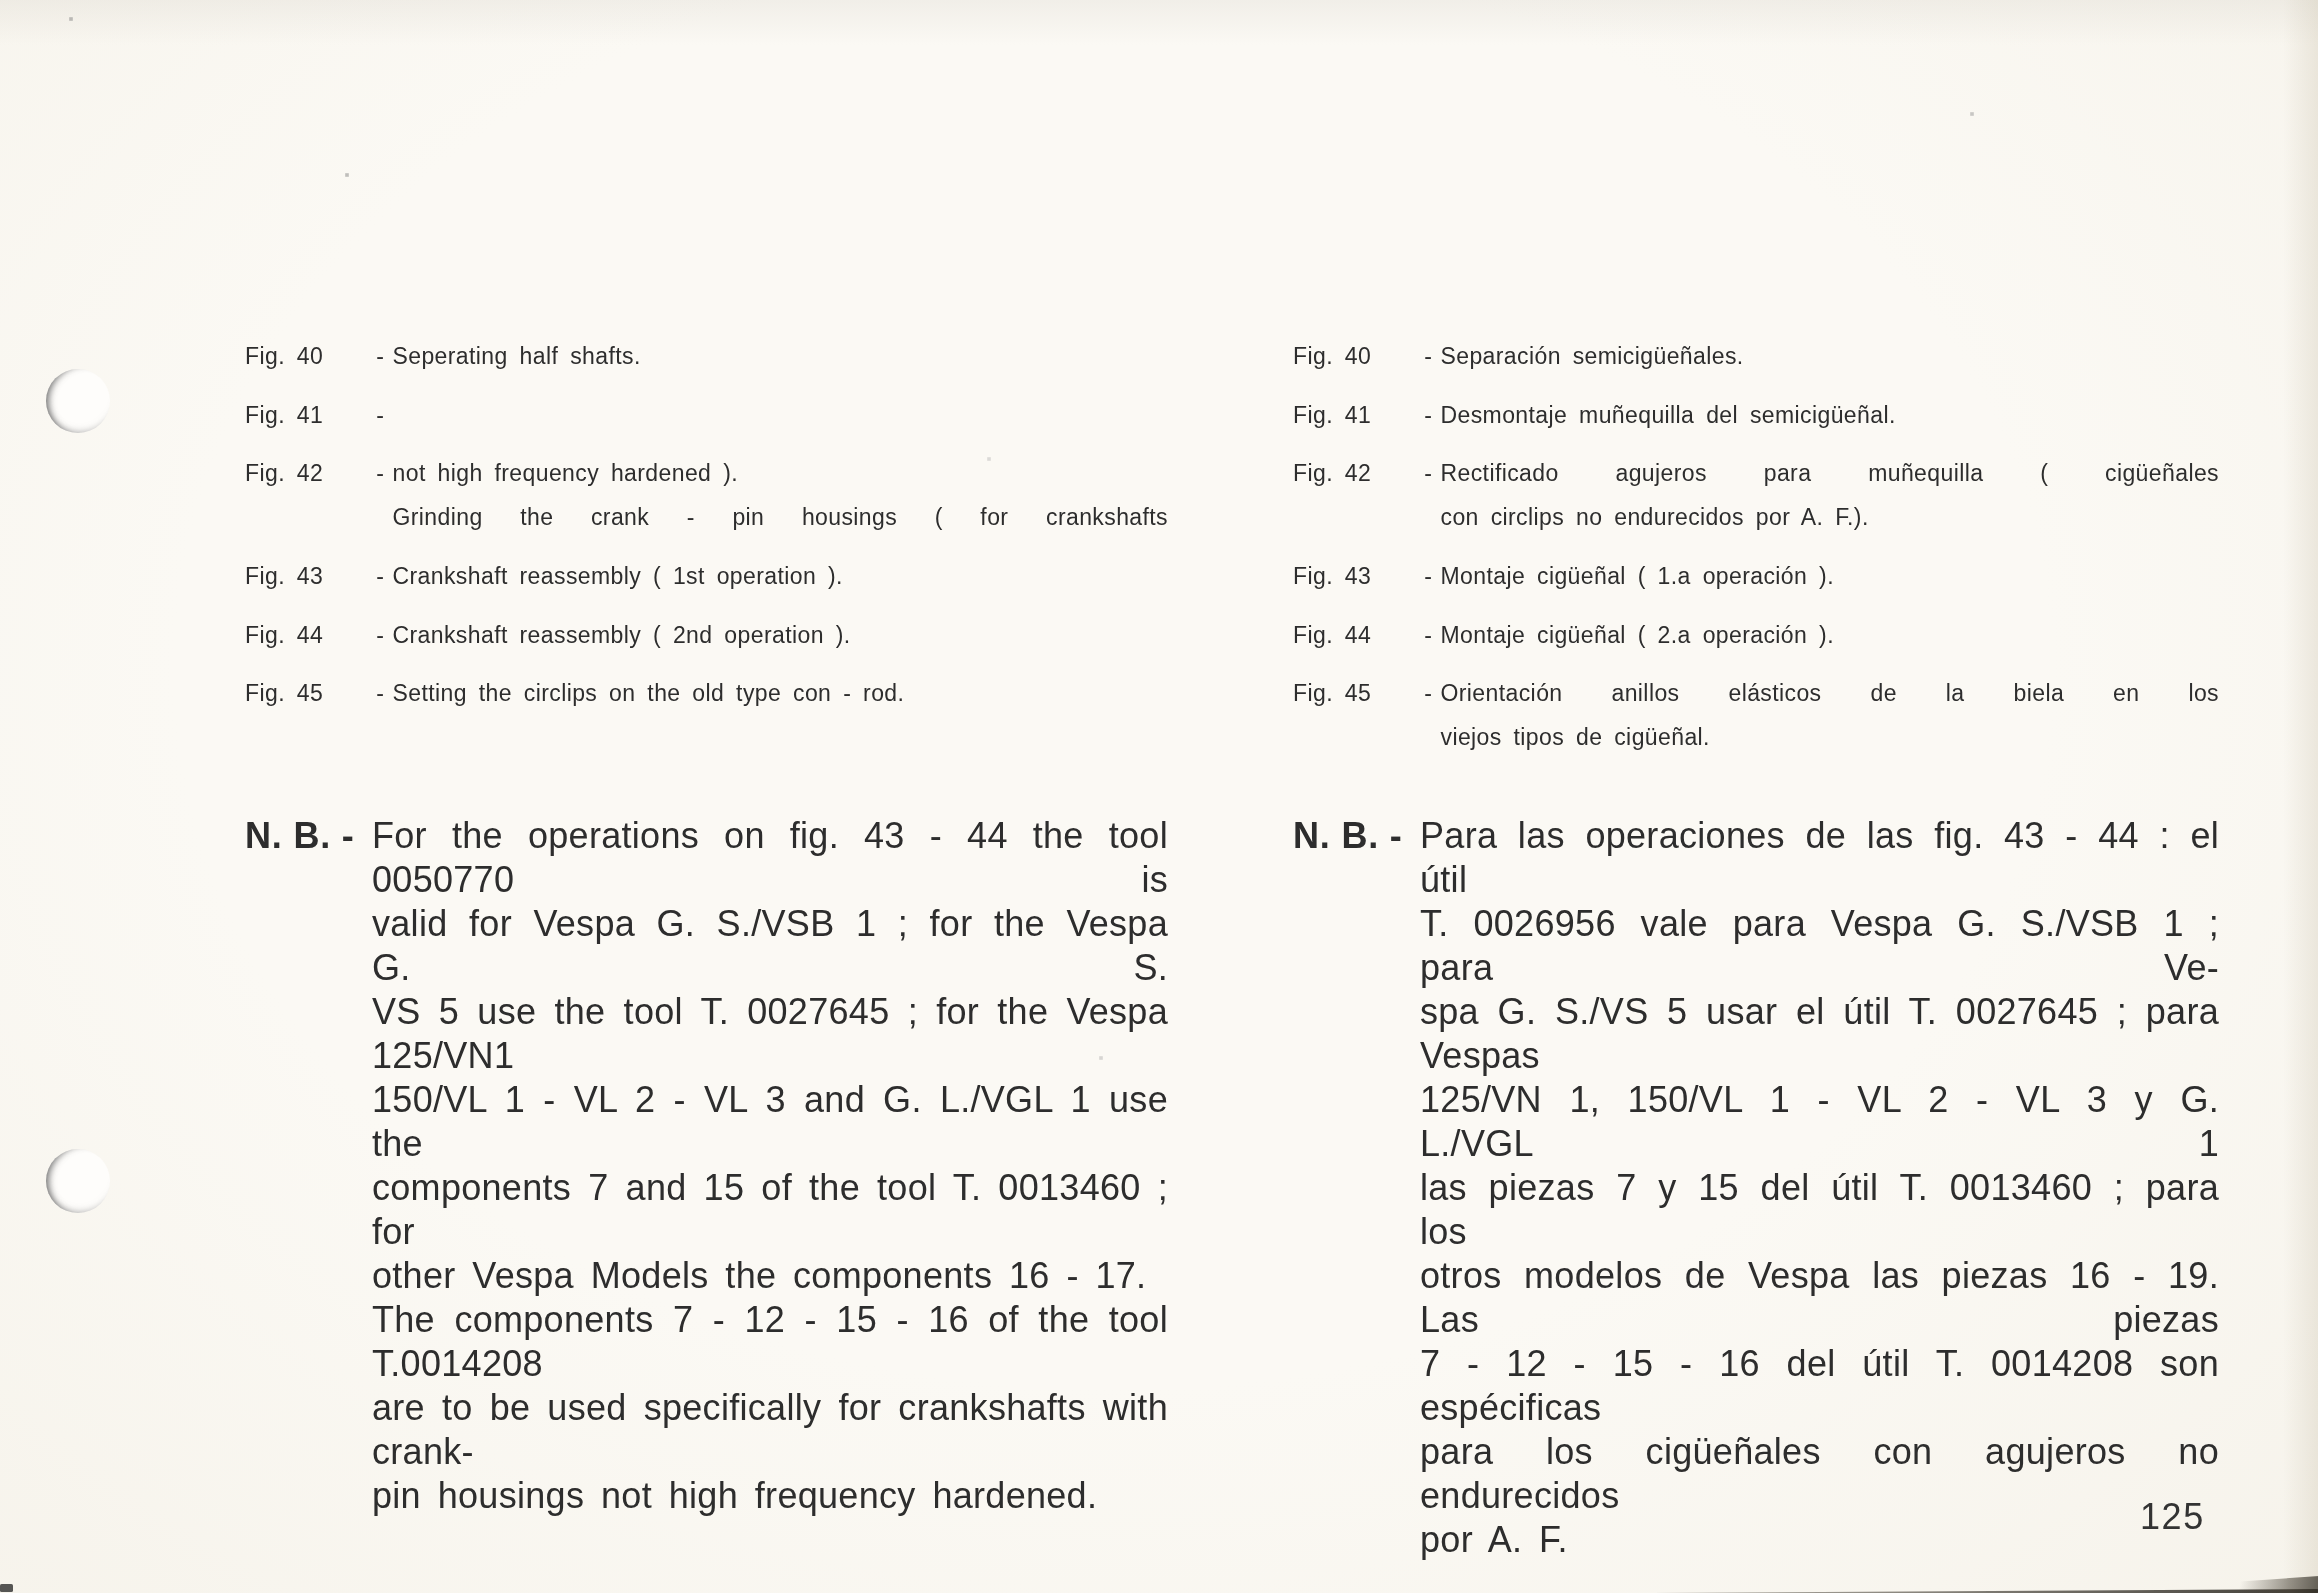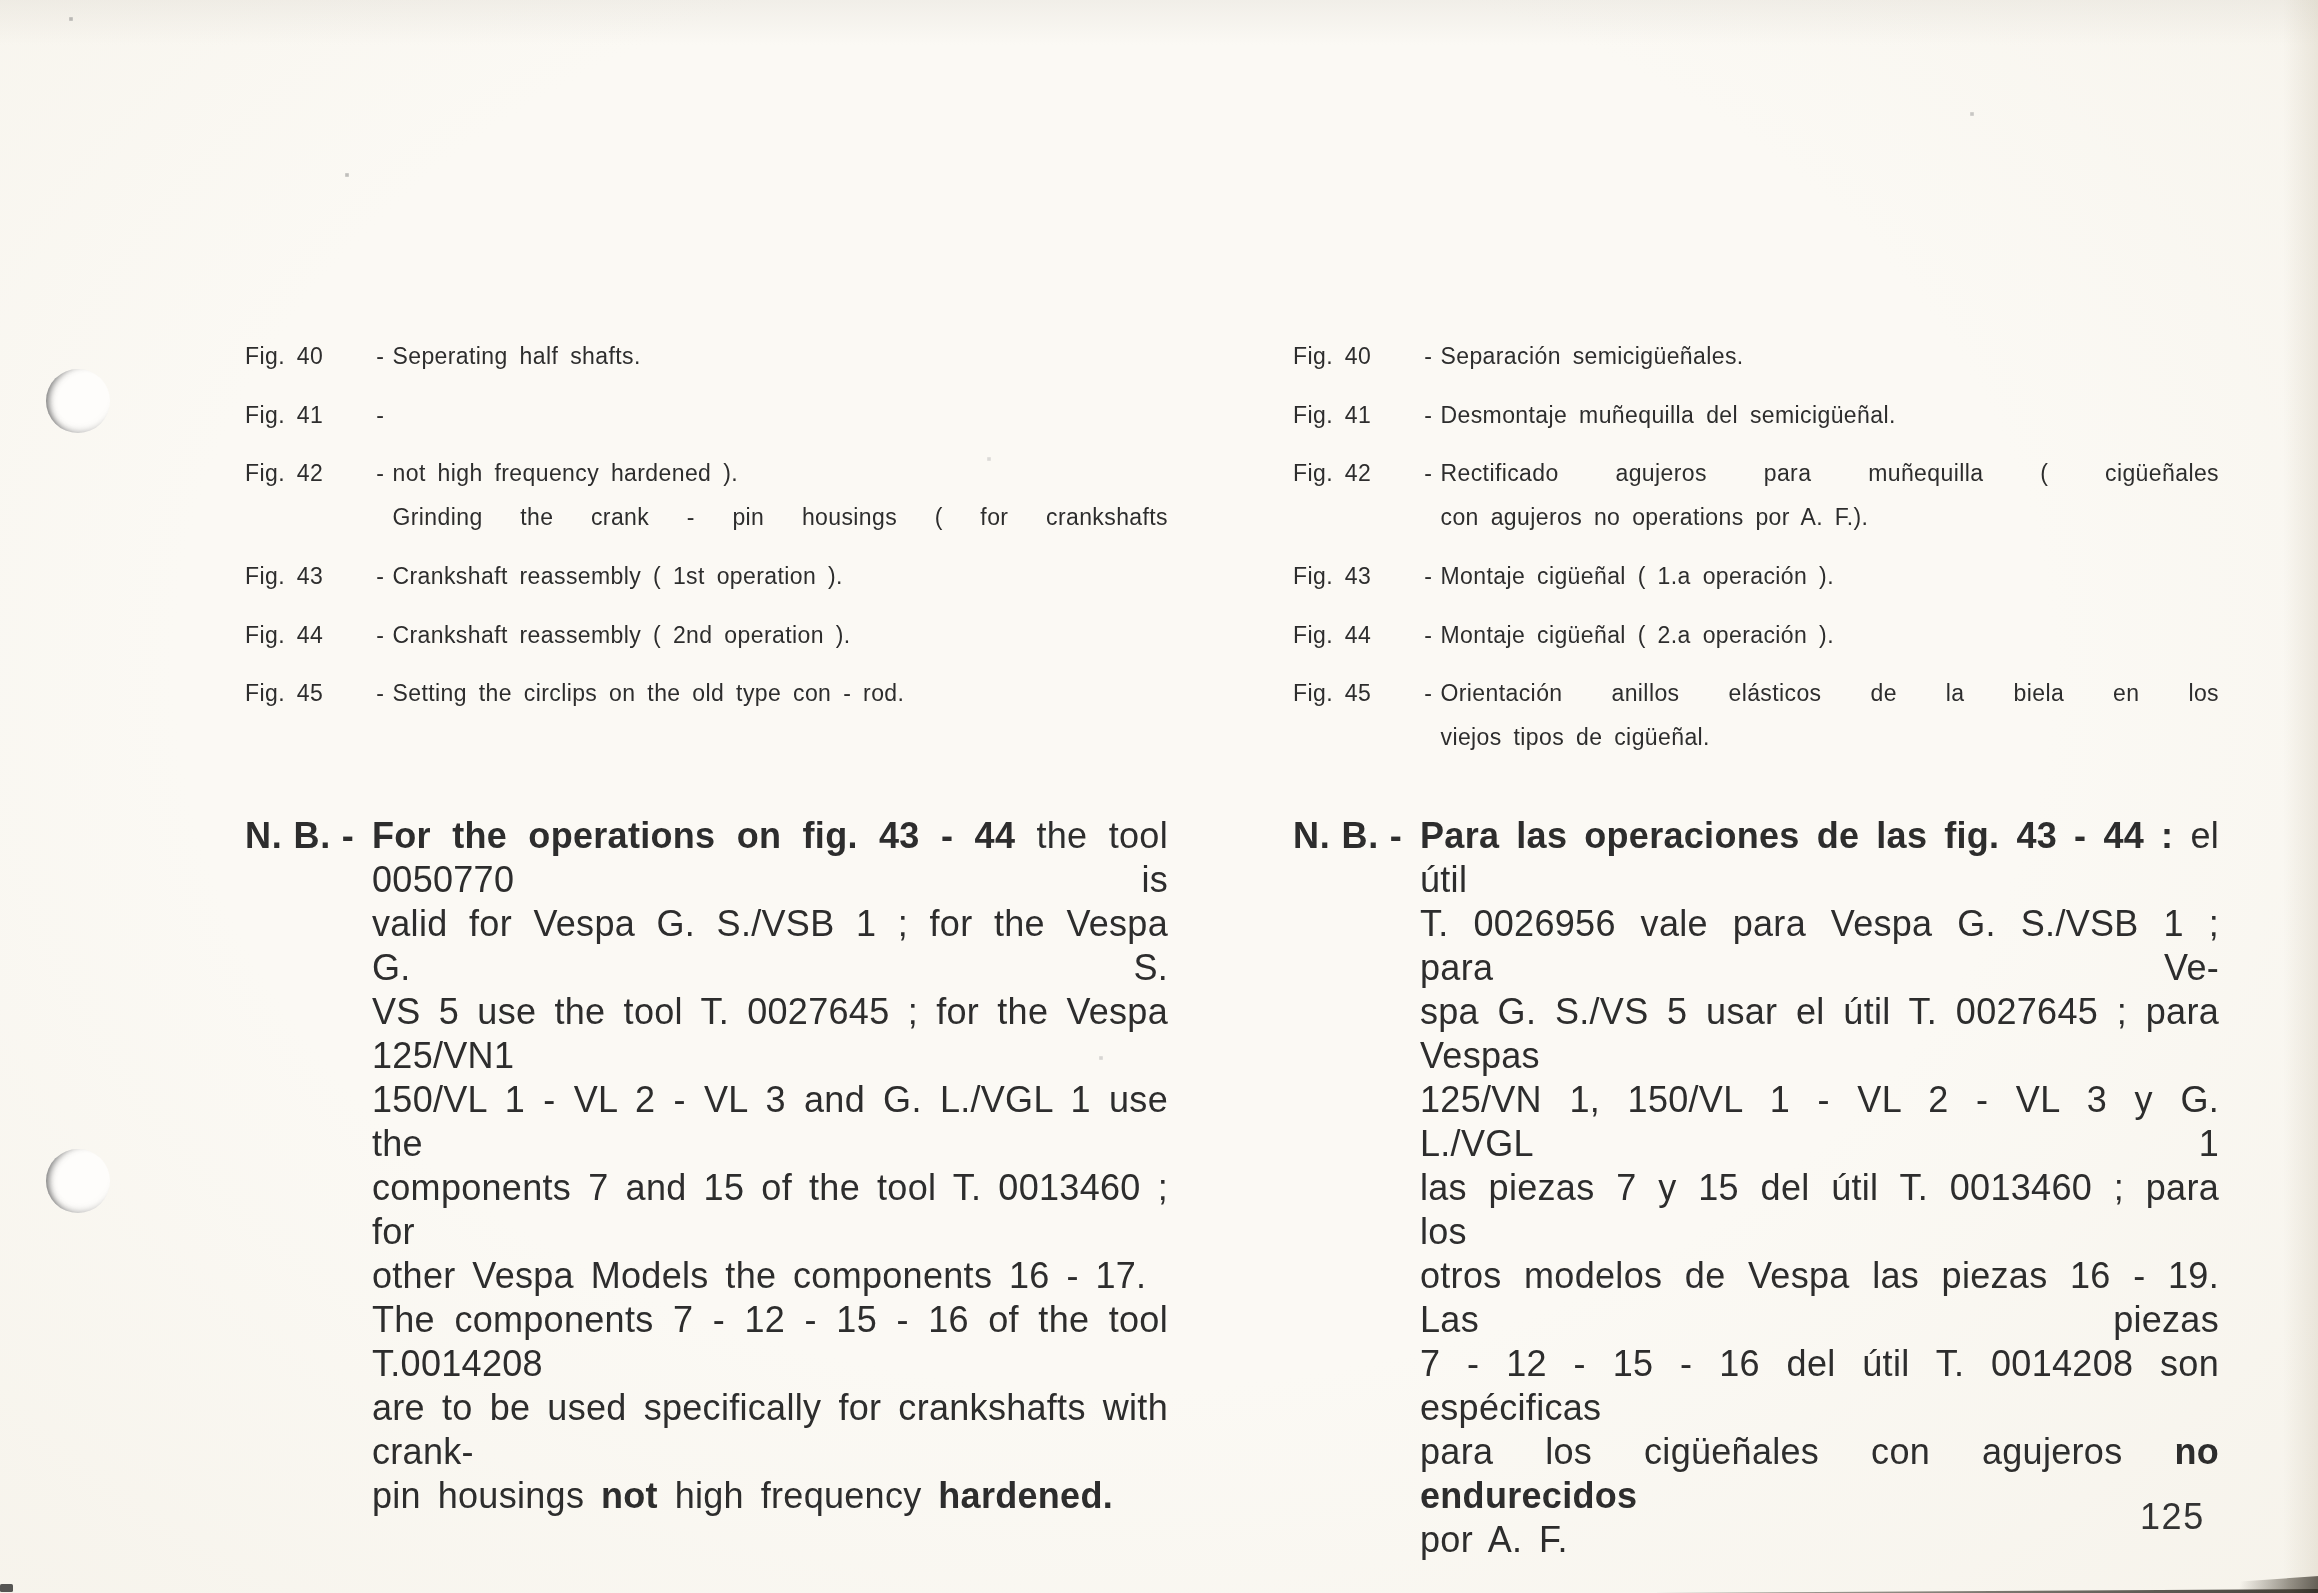--- a/index.html
+++ b/index.html
@@ -50,21 +50,21 @@
     grid-template-columns:127px 1fr;
     font-size:36px;
     line-height:44px;
     letter-spacing:0.3px;
   }
   .note-label{font-weight:700;white-space:nowrap;letter-spacing:0.8px;}
   .note-body .line{word-spacing:.18em;}
 
   .line{min-height:44px;}
   .line.fill{text-align:justify;text-align-last:justify;}
-  .b{font-weight:700;}
+  .b{font-weight:400;}
 
   .page-number{
     position:absolute;
     left:2140px;top:1496px;
     font-size:36px;
     letter-spacing:1.6px;
     color:#333;
   }
 
   
@@ -200,21 +200,21 @@
           <span class="fig-dash">-</span>
           <div class="fig-text">
             <div class="line">Desmontaje muñequilla del semicigüeñal.</div>
           </div>
         </div>
         <div class="fig-row">
           <span class="fig-label">Fig. 42</span>
           <span class="fig-dash">-</span>
           <div class="fig-text">
             <div class="line fill">Rectificado agujeros para muñequilla ( cigüeñales</div>
-            <div class="line">con agujeros no operations por A. F.).</div>
+            <div class="line">con circlips no endurecidos por A. F.).</div>
           </div>
         </div>
         <div class="fig-row">
           <span class="fig-label">Fig. 43</span>
           <span class="fig-dash">-</span>
           <div class="fig-text">
             <div class="line">Montaje cigüeñal ( 1.a operación ).</div>
           </div>
         </div>
         <div class="fig-row">

